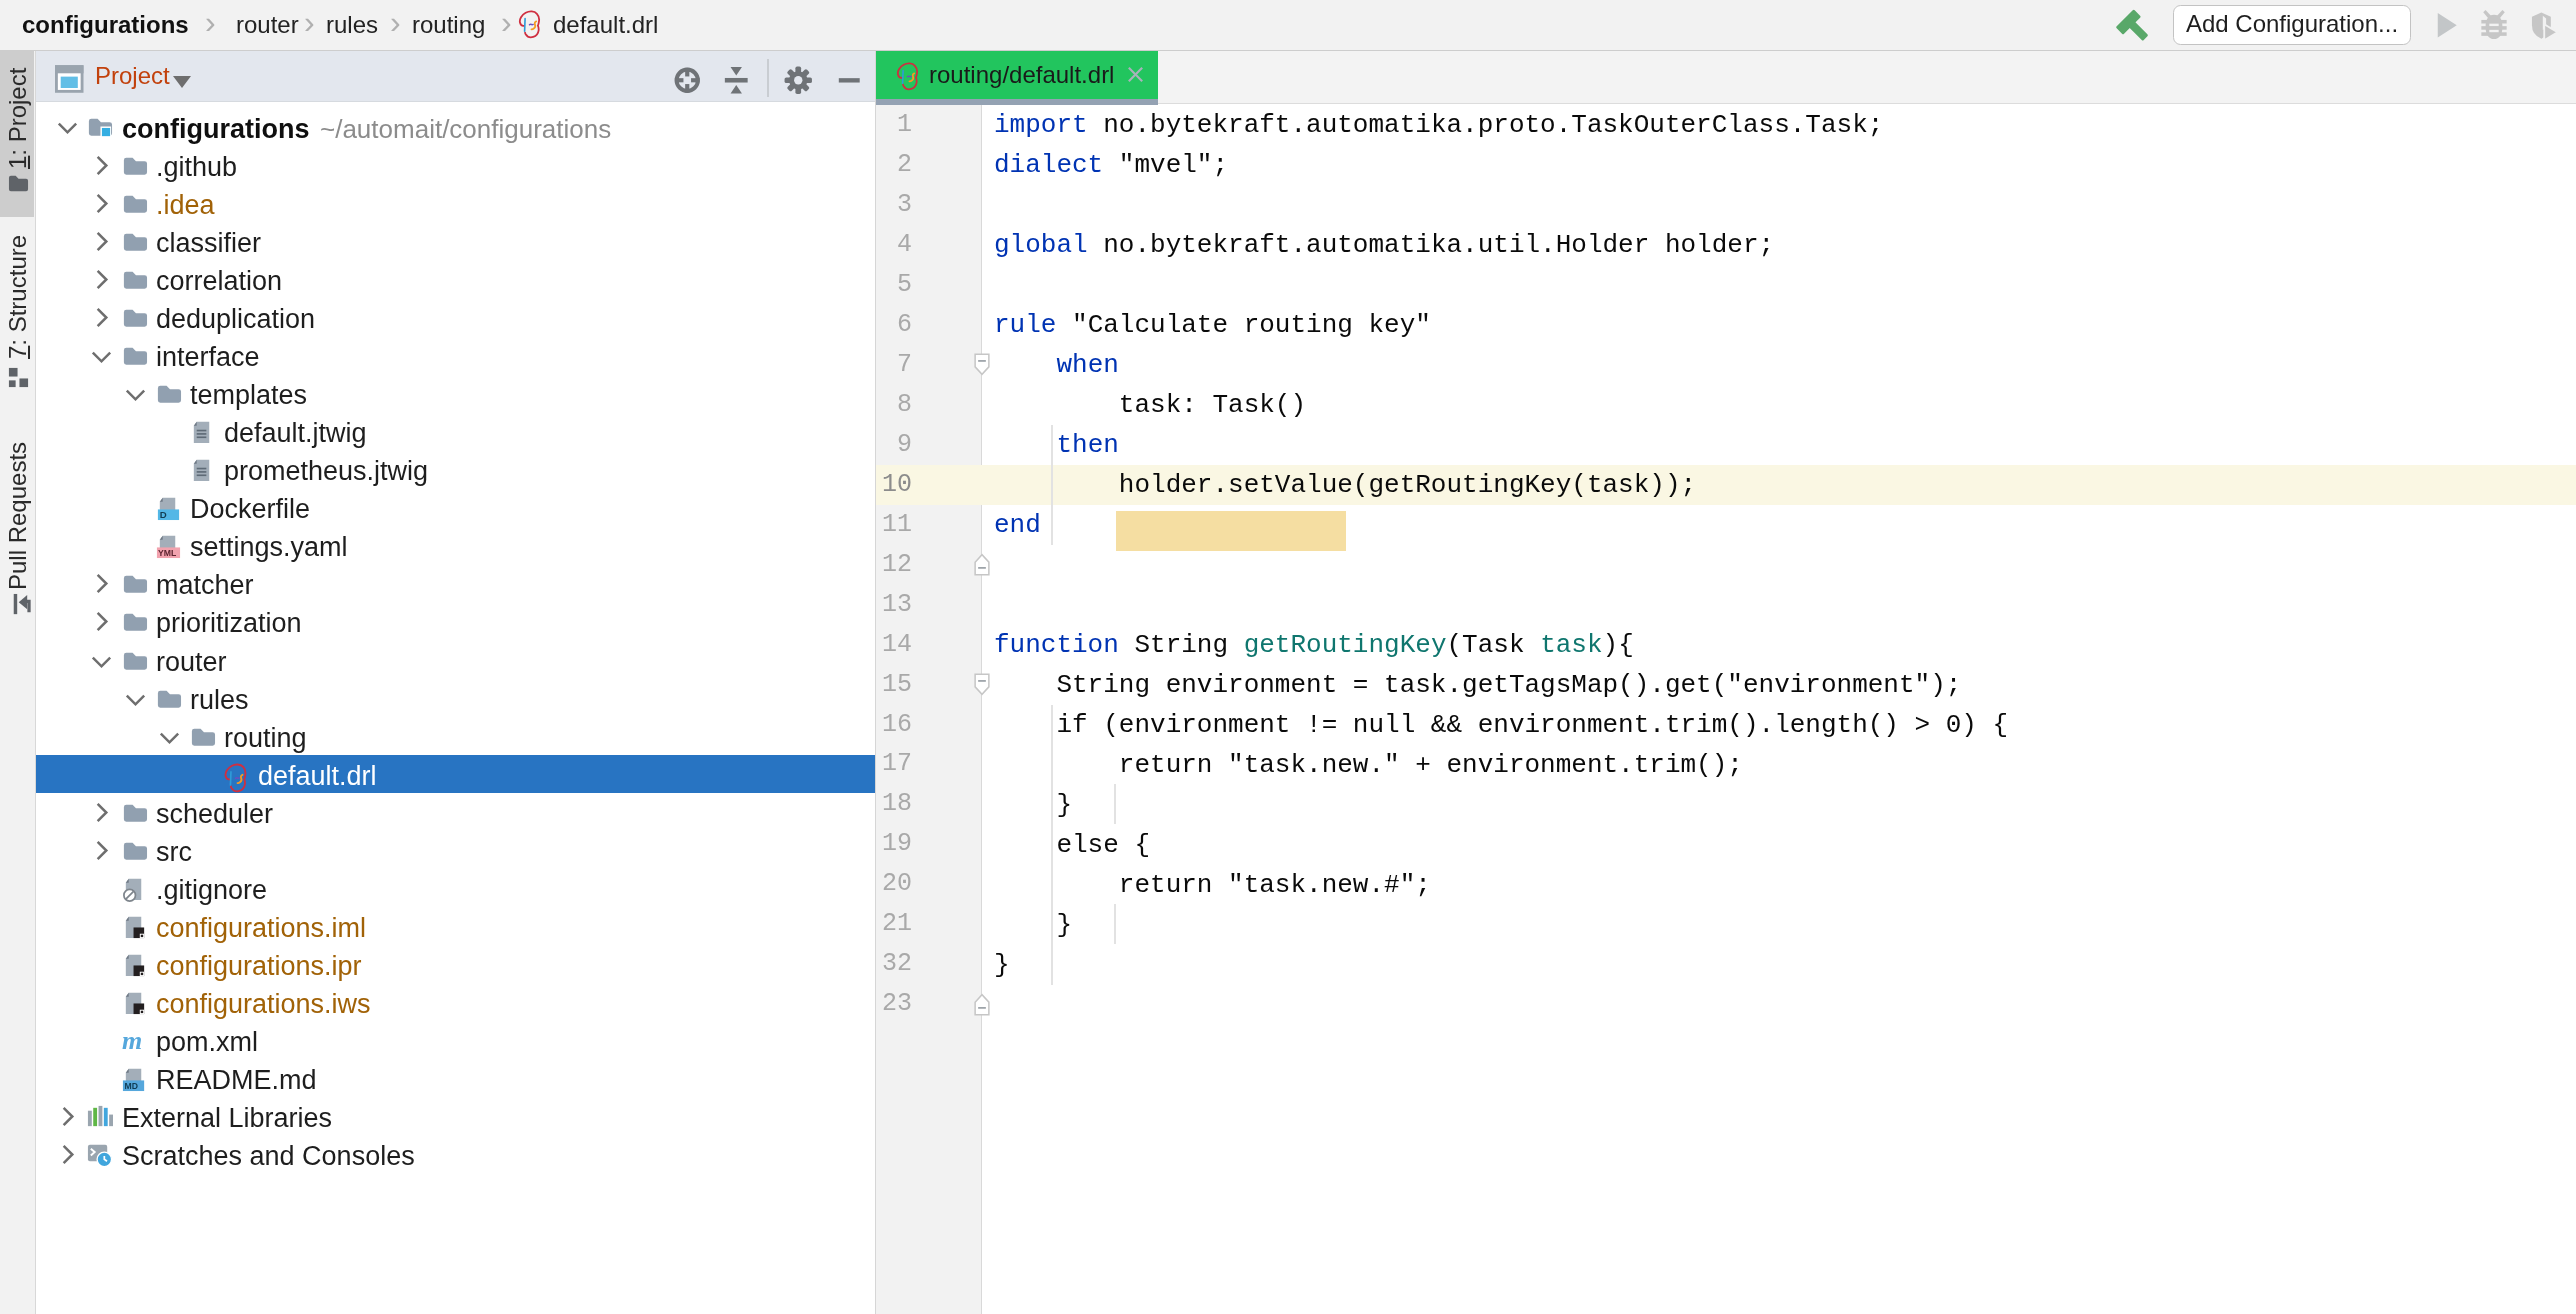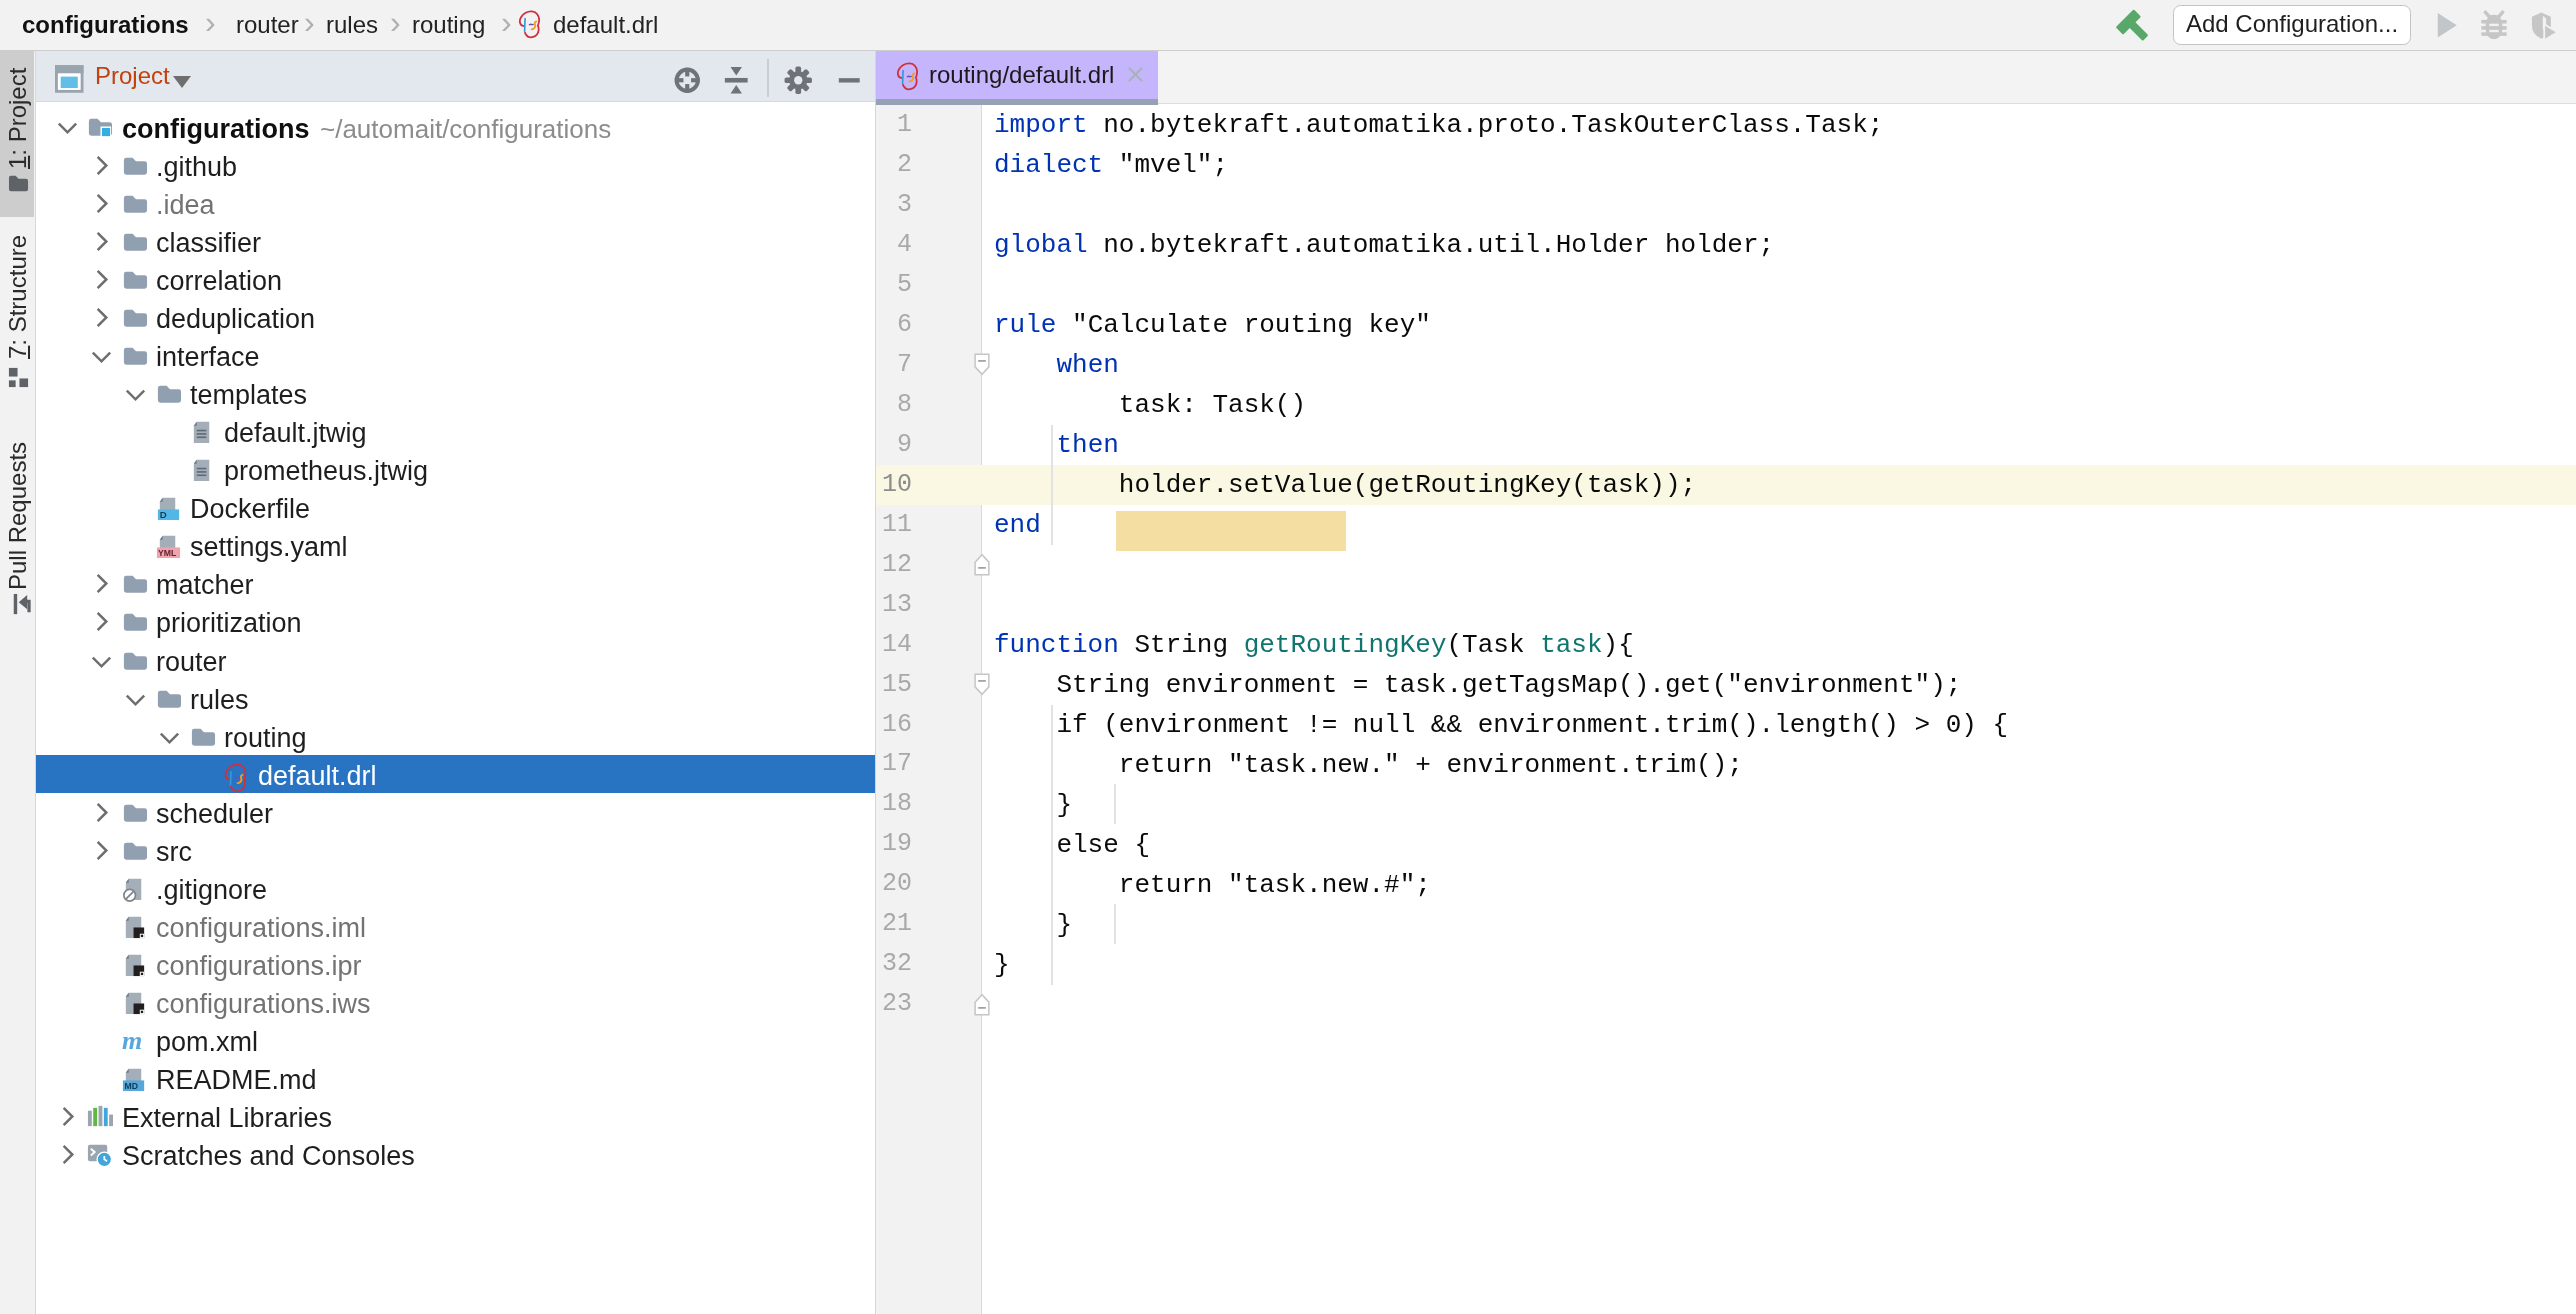--- a/index.html
+++ b/index.html
@@ -25,26 +25,26 @@
 .phead .ptitle{position:absolute;left:59px;top:0;line-height:49px;font-size:24px;color:#c2410c}
 .phead .caret{position:absolute;left:137px;top:25px;width:0;height:0;border-left:9.5px solid transparent;border-right:9.5px solid transparent;border-top:12.4px solid #6E6E6E}
 .phic{position:absolute;top:15px}
 .phsep{position:absolute;top:7.6px;width:1.9px;height:38px;background:#C9CDD2}
 .tree{position:absolute;left:0;top:53px;width:839px;height:1210px;background:#fff}
 .row{position:absolute;left:0;width:839px;height:38px}
 .row.selr{background:#2874C2}
 .row .ic{position:absolute;top:5.7px}
 .row .lab{position:absolute;top:0;line-height:42px;font-size:27px;color:#1E1E1E;white-space:nowrap}
 .row .lab.bold{font-weight:bold;color:#0F0F0F}
-.row .lab.olive{color:#737373}
+.row .lab.olive{color:#a16207}
 .row .lab.white{color:#fff}
 .row .path{position:absolute;left:284px;top:0;line-height:42px;font-size:26px;color:#8C8C8C;white-space:nowrap}
 .editor{position:absolute;left:875px;top:51px;width:1701px;height:1263px;background:#fff;border-left:1.9px solid #D6D6D6}
 .tabbar{position:absolute;left:0;top:0;width:1701px;height:53px;background:#F3F3F3;border-bottom:1.9px solid #DCDCDC}
-.tab{position:absolute;left:0;top:0;width:282px;height:48px;background:#c4b5fd}
+.tab{position:absolute;left:0;top:0;width:282px;height:48px;background:#22c55e}
 .tabline{position:absolute;left:0;top:48px;width:282px;height:5.7px;background:#94A2B3}
 .tab .ticon{position:absolute;left:20px;top:8.6px}
 .tab .tname{position:absolute;left:53px;top:0;line-height:48px;font-size:24px;color:#1A1A1A}
 .tab .tclose{position:absolute;left:249px;top:13.3px}
 .gutter{position:absolute;left:0;top:53px;width:106px;height:1210px;background:#F2F2F2;border-right:1.9px solid #D9D9D9}
 .curline{position:absolute;left:0;top:414px;width:1701px;height:40px;background:#FAF7E3}
 .usage{position:absolute;left:240px;top:460px;width:230px;height:40px;background:#F5DEA2}
 .ln{position:absolute;left:0;width:36px;height:40px;line-height:40px;text-align:right;
  font-family:"Liberation Mono",monospace;font-size:25px;color:#A9A9A9}
 .lncur{color:#8C8C8C}

